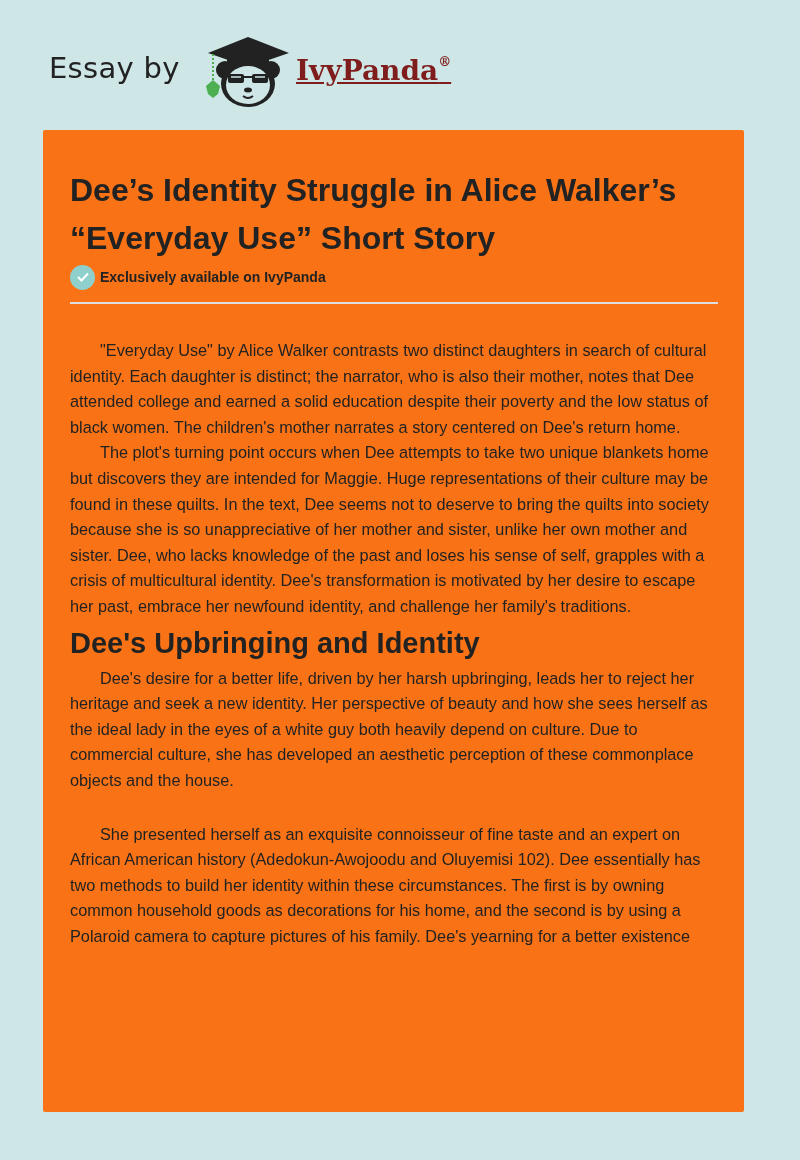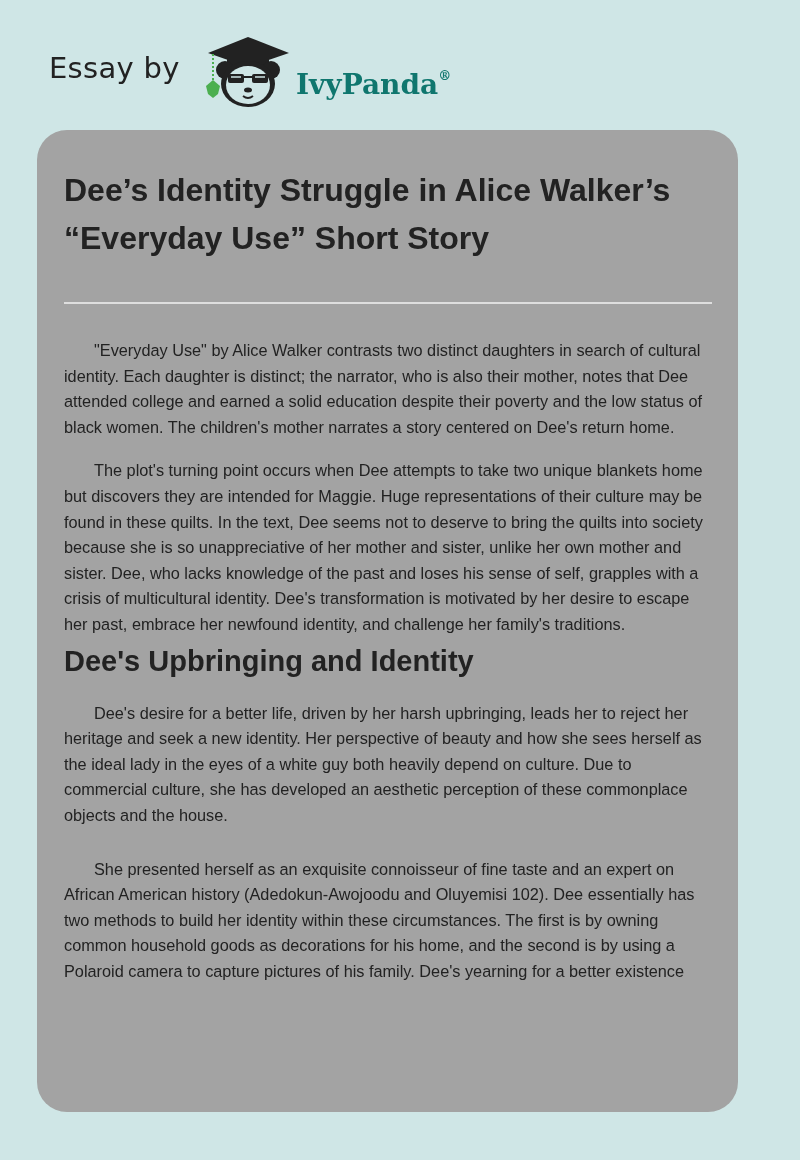--- a/index.html
+++ b/index.html
@@ -14,28 +14,28 @@
   .header {
     position: absolute; left: 0; top: 0; width: 800px; height: 130px;
   }
   .essay-by {
     position: absolute; left: 49px; top: 51px;
     font-family: "DejaVu Sans", sans-serif;
     font-size: 29px; color: #222; letter-spacing: 0.3px;
   }
   .logo-icon { position: absolute; left: 203px; top: 36px; width: 90px; height: 72px; }
   .brand {
-    position: absolute; left: 296px; top: 68px;
+    position: absolute; left: 296px; top: 54px;
     font-family: "DejaVu Serif", serif; font-weight: bold;
-    font-size: 28px; color: #0f766e;
+    font-size: 28px; color: #7f1d1d; text-decoration: underline;
   }
   .brand sup { font-size: 13px; position: relative; top: -4px; }
   .card {
-    position: absolute; left: 37px; top: 130px; width: 701px; height: 982px;
-    background: #a3a3a3; border-radius: 30px; overflow: hidden;
+    position: absolute; left: 43px; top: 130px; width: 701px; height: 982px;
+    background: #f97316; border-radius: 2px; overflow: hidden;
   }
   .title {
     position: absolute; left: 27px; top: 36px; width: 660px;
     font-size: 32px; font-weight: bold; line-height: 48px; color: #222;
     margin: 0;
   }
   .exclusive {
     position: absolute; left: 27px; top: 134px; height: 26px;
     display: flex; align-items: center;
   }
@@ -50,23 +50,23 @@
   .content { position: absolute; left: 27px; top: 190px; width: 650px; }
   h2 {
     font-size: 29px; font-weight: bold; margin: 0; line-height: 46px; color: #222;
   }
   p {
     font-size: 16.3px; line-height: 25.6px; margin: 0; color: #222;
     text-indent: 30px;
   }
   .h-intro { margin-top: 4px; }
   .p1 { margin-top: 18px; }
-  .p2 { margin-top: 18px; }
+  .p2 { margin-top: 0; }
   .h-up { }
-  .p3 { margin-top: 17px; }
+  .p3 { }
   .p4 { margin-top: 28px; }
 </style>
 </head>
 <body>
 
 <div class="header">
   <span class="essay-by">Essay by</span>
   <div class="logo-icon">
     <svg width="90" height="72" viewBox="0 0 90 72">
 
@@ -91,20 +91,28 @@
       <ellipse cx="45" cy="54" rx="4" ry="2.5" fill="#222"></ellipse>
       <path d="M40 60 Q45 64 50 60" stroke="#222" stroke-width="1.8" fill="none"></path>
     </svg>
   </div>
   <span class="brand"><span>IvyPanda</span><sup>®</sup></span>
 </div>
 
 <div class="card">
   <h1 class="title">Dee’s Identity Struggle in Alice Walker’s “Everyday Use” Short Story</h1>
 
+  <div class="exclusive">
+    <span class="check">
+      <svg width="12" height="10" viewBox="0 0 12 10">
+          <path d="M1 5 L4.5 8.5 L11 1.5" stroke="#fff" stroke-width="2" fill="none"></path>
+        </svg>
+    </span>
+    <span class="exclusive-text">Exclusively available on IvyPanda</span>
+  </div>
 
   <div class="divider"></div>
 
   <div class="content">
     <p class="p1">"Everyday Use" by Alice Walker contrasts two distinct daughters in search of cultural identity. Each daughter is distinct; the narrator, who is also their mother, notes that Dee attended college and earned a solid education despite their poverty and the low status of black women. The children's mother narrates a story centered on Dee's return home.</p>
     <p class="p2">The plot's turning point occurs when Dee attempts to take two unique blankets home but discovers they are intended for Maggie. Huge representations of their culture may be found in these quilts. In the text, Dee seems not to deserve to bring the quilts into society because she is so unappreciative of her mother and sister, unlike her own mother and sister. Dee, who lacks knowledge of the past and loses his sense of self, grapples with a crisis of multicultural identity. Dee's transformation is motivated by her desire to escape her past, embrace her newfound identity, and challenge her family's traditions.</p>
 
     <h2 class="h-up">Dee's Upbringing and Identity</h2>
     <p class="p3">Dee's desire for a better life, driven by her harsh upbringing, leads her to reject her heritage and seek a new identity. Her perspective of beauty and how she sees herself as the ideal lady in the eyes of a white guy both heavily depend on culture. Due to commercial culture, she has developed an aesthetic perception of these commonplace objects and the house.</p>
     <p class="p4">She presented herself as an exquisite connoisseur of fine taste and an expert on African American history (Adedokun-Awojoodu and Oluyemisi 102). Dee essentially has two methods to build her identity within these circumstances. The first is by owning common household goods as decorations for his home, and the second is by using a Polaroid camera to capture pictures of his family. Dee's yearning for a better existence</p>

